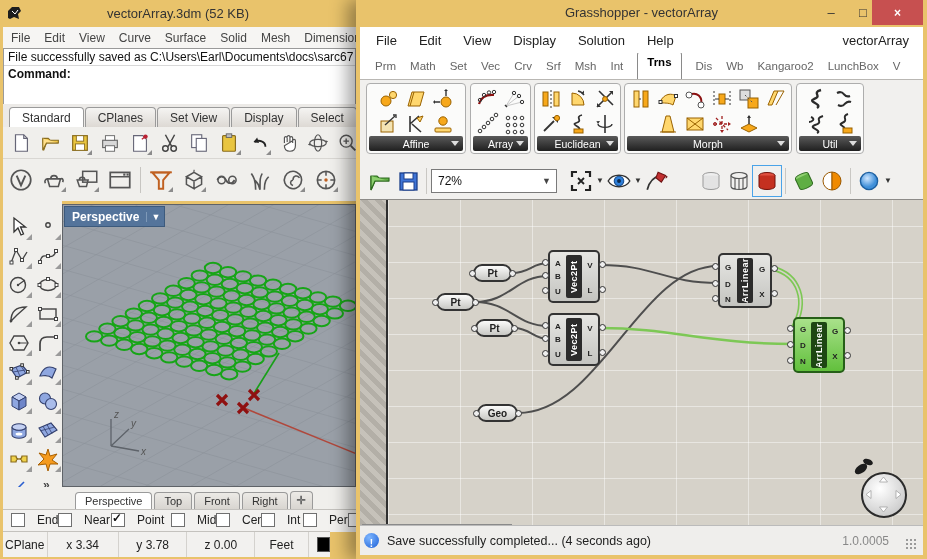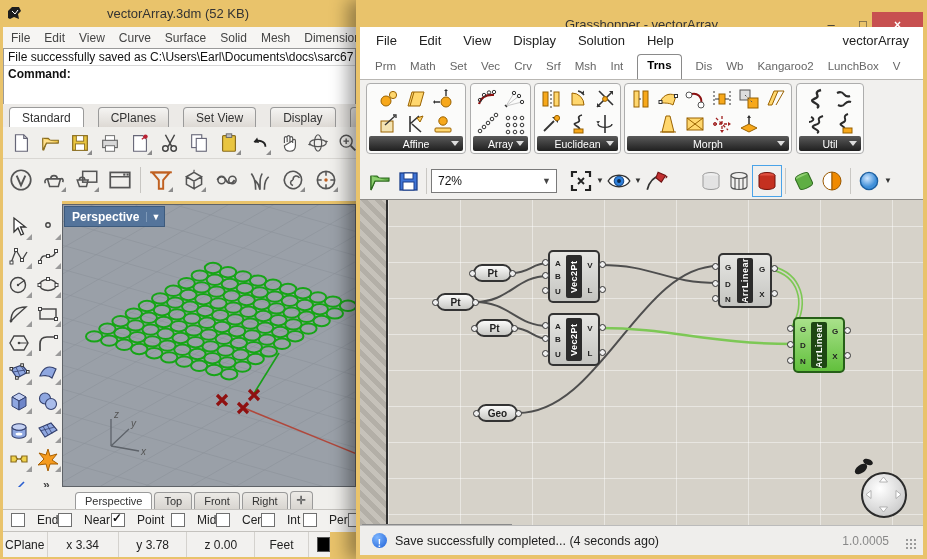--- a/index.html
+++ b/index.html
@@ -11,21 +11,21 @@
   #rhino{position:absolute;left:0;top:0;width:362px;height:559px;background:#e9c36b}
   .rh-title{position:absolute;left:0;top:0;width:356px;height:27px;display:flex;align-items:center}
   .rh-logo{margin-left:6px}
   .rh-title-text{position:absolute;left:0;width:356px;text-align:center;font-size:13px;color:#333}
   .rh-menu{position:absolute;left:3px;top:27px;width:353px;height:21px;background:#f6f5f3;display:flex;align-items:center;gap:14px;padding-left:8px;overflow:hidden;white-space:nowrap}
   .rh-menu span{font-size:12px;color:#444}
   .rh-cmd{position:absolute;left:3px;top:48px;width:351px;height:55px;background:#fff;border:1px solid #9a9a9a;overflow:hidden}
   .cmdline{font-size:12px;color:#111;padding:1px 4px;white-space:nowrap}
   .cmd-prompt{font-weight:bold;border-top:1px solid #d8d8d8}
   .rh-tabs{position:absolute;left:3px;top:104px;width:353px;height:23px;background:#eceae7;display:flex;align-items:flex-end;padding-left:6px;overflow:hidden}
-  .rh-tab{font-size:12px;color:#333;background:linear-gradient(#f5f4f2,#ddd9d4);border:1px solid #9a9a9a;border-bottom:none;border-radius:4px 4px 0 0;padding:3px 12px 2px;margin-right:14px;white-space:nowrap}
+  .rh-tab{font-size:12px;color:#333;background:linear-gradient(#f5f4f2,#ddd9d4);border:1px solid #9a9a9a;border-bottom:none;border-radius:4px 4px 0 0;padding:3px 12px 2px;margin-right:1px;white-space:nowrap}
   .rh-tab.active{background:#fff;font-weight:normal}
   .rh-tb{position:absolute;left:3px;background:#f0efec;display:flex;align-items:center;overflow:hidden}
   #rh-tb1{top:127px;width:353px;height:31px;gap:4px;padding-left:5px}
   #rh-tb2{top:158px;width:353px;height:42px;gap:7px;padding-left:5px;border-top:1px solid #d9d7d3}
   .tcell{position:relative;width:26px;height:26px;display:flex;align-items:center;justify-content:center}
   .tcell.fly::after{content:'';position:absolute;right:1px;bottom:1px;border-left:5px solid transparent;border-bottom:5px solid #8c8c8c}
   .vsep{width:1px;height:26px;background:#c7c5c1}
   
   .rh-side{position:absolute;left:3px;top:200px;width:59px;height:305px;background:#f0efec}
   .sb-cell{position:absolute;width:25px;height:25px}
@@ -44,33 +44,33 @@
   .rh-osnap{position:absolute;left:3px;top:509px;width:353px;height:22px;background:#f2f1ef;border-top:1px solid #c4c2be;overflow:hidden}
   .os{position:absolute;top:3px;display:flex;align-items:center;gap:12px;font-size:12px;color:#222;white-space:nowrap}
   .cb{width:12px;height:12px;background:#fff;border:1px solid #707070;position:relative}
   .cb.checked::after{content:'✓';position:absolute;left:0px;top:-3px;font-size:12px;font-weight:bold;color:#111}
   .rh-status{position:absolute;left:3px;top:531px;width:327px;height:25px;background:#f2f1ef;border-top:1px solid #c4c2be;display:flex;align-items:center;font-size:12px;color:#222;overflow:hidden}
   .st-cell{height:100%;display:flex;align-items:center;justify-content:center;border-right:1px solid #d4d2ce}
   .rh-swatch{width:12px;height:13px;background:#000;border:1px solid #555;margin-left:8px}
 
   
   #gh{position:absolute;left:356px;top:0;width:571px;height:559px;background:#e9c36b;box-shadow:-9px 0 16px rgba(0,0,0,.35)}
-  .gh-title{position:absolute;left:0;top:12px;width:571px;height:27px}
+  .gh-title{position:absolute;left:0;top:0;width:571px;height:27px}
   .gh-title-text{position:absolute;left:0;top:5px;width:571px;text-align:center;font-size:13px;color:#333}
   .wbtn{position:absolute;top:0;height:24px;display:flex;align-items:center;justify-content:center;font-size:13px;color:#333}
   .wbtn.min{left:460px;width:30px}
   .wbtn.max{left:492px;width:30px}
   .wbtn.close{left:516px;width:51px;height:25px;background:#c75050;color:#fff;font-weight:bold;font-size:12px}
   .gh-inner{position:absolute;left:4px;top:27px;width:563px;height:528px;background:#f1f0ee}
   .gh-menu{position:absolute;left:0;top:0;width:563px;height:26px;background:#fff;display:flex;align-items:center;gap:22px;padding-left:16px;box-sizing:border-box}
   .gh-menu span{font-size:13px;color:#222}
   .gh-docname{position:absolute;right:14px;top:6px;font-size:13px;color:#222}
   .gh-tabs{position:absolute;left:0;top:26px;width:563px;height:27px;background:#fff;border-bottom:1px solid #b9b7b3;display:flex;align-items:center;gap:14px;padding-left:15px;box-sizing:border-box;overflow:hidden}
   .gh-tabs span{font-size:11.5px;color:#666;white-space:nowrap}
-  .gtab-active{background:#fff;border:1px solid #8a8a8a;border-bottom:1px solid #fff;border-radius:4px 4px 0 0;padding:4px 9px 9px;position:relative;top:1px}
+  .gtab-active{background:#fff;border:1px solid #8a8a8a;border-bottom:1px solid #fff;border-radius:4px 4px 0 0;padding:4px 9px 15px;position:relative;top:1px}
   .gtab-active span{color:#000;font-weight:bold}
   
   .gh-ribbon{position:absolute;left:0;top:53px;width:563px;height:82px;background:#f1f0ee}
   .gpanel{position:absolute;top:3px;height:71px;background:#fbfbfa;border:1px solid #adadad;border-radius:4px;box-sizing:border-box}
   .pi{display:flex;flex-wrap:wrap;justify-content:center;align-content:flex-start;padding-top:2px}
   .ri{width:27px;height:25px;display:flex;align-items:center;justify-content:center}
   .plabel{position:absolute;left:2px;right:2px;bottom:2px;height:15px;background:linear-gradient(#5a5a5a,#1f1f1f);border-radius:2px;color:#fff;font-size:10.5px;display:flex;align-items:center;justify-content:center}
   .pv{position:absolute;right:4px;top:5px;border-left:4px solid transparent;border-right:4px solid transparent;border-top:5px solid #ddd}
   
   .gh-ctb{position:absolute;left:0;top:135px;width:563px;height:38px;background:#f1f0ee;border-bottom:1px solid #8d8b88;display:flex;align-items:center;box-sizing:border-box;padding-left:6px}
@@ -100,21 +100,21 @@
   .pin{position:absolute;width:12px;font-size:8px;font-weight:bold;color:#222;text-align:center;line-height:8px}
   .pin.in{left:2px}.pin.out{right:2px}
   .pin.in::before,.pin.out::before{content:'';position:absolute;top:-1px;width:5px;height:5px;background:#eee;border:1.5px solid #333;border-radius:50%}
   .pin.in::before{left:-10px}.pin.out::before{right:-10px}
   
   .gh-mini{position:absolute;left:2px;top:324px;width:148px;height:27px;background:linear-gradient(#ffffff,#d9d7d3);border:1px solid #8a8a8a;display:flex;align-items:center;justify-content:space-around}
   
   .ghball{position:absolute;left:501px;top:272px;width:46px;height:46px;border-radius:50%;background:radial-gradient(circle at 40% 35%,#ffffff,#bdbdbd);border:2.5px solid #2b2b2b;box-sizing:border-box}
   .bug{position:absolute;background:#1d1d1d;border-radius:50%}
   
-  .gh-status{position:absolute;left:0;top:498px;width:563px;height:30px;background:#efeeec;border-top:1px solid #bbb;display:flex;align-items:center;padding-left:12px;box-sizing:border-box}
+  .gh-status{position:absolute;left:0;top:498px;width:563px;height:30px;background:#efeeec;border-top:1px solid #bbb;display:flex;align-items:center;padding-left:4px;box-sizing:border-box}
   .gh-info{width:15px;height:15px;border-radius:50%;background:radial-gradient(circle at 35% 30%,#7db6ff,#1d5fd6);color:#fff;text-align:center;margin-right:8px;flex:none}
   .gh-info::after{content:'!';font-size:10px;font-weight:bold;line-height:15px}
   .gh-msg{font-size:12.5px;color:#222}
   .ver{position:absolute;right:34px;font-size:12px;color:#888}
   .grip-dots{position:absolute;right:6px;bottom:5px;width:12px;height:12px;background:radial-gradient(circle,#9a9a9a 1px,transparent 1.4px);background-size:4px 4px}
 </style>
 </head>
 <body>
 
 <div id="rhino">

